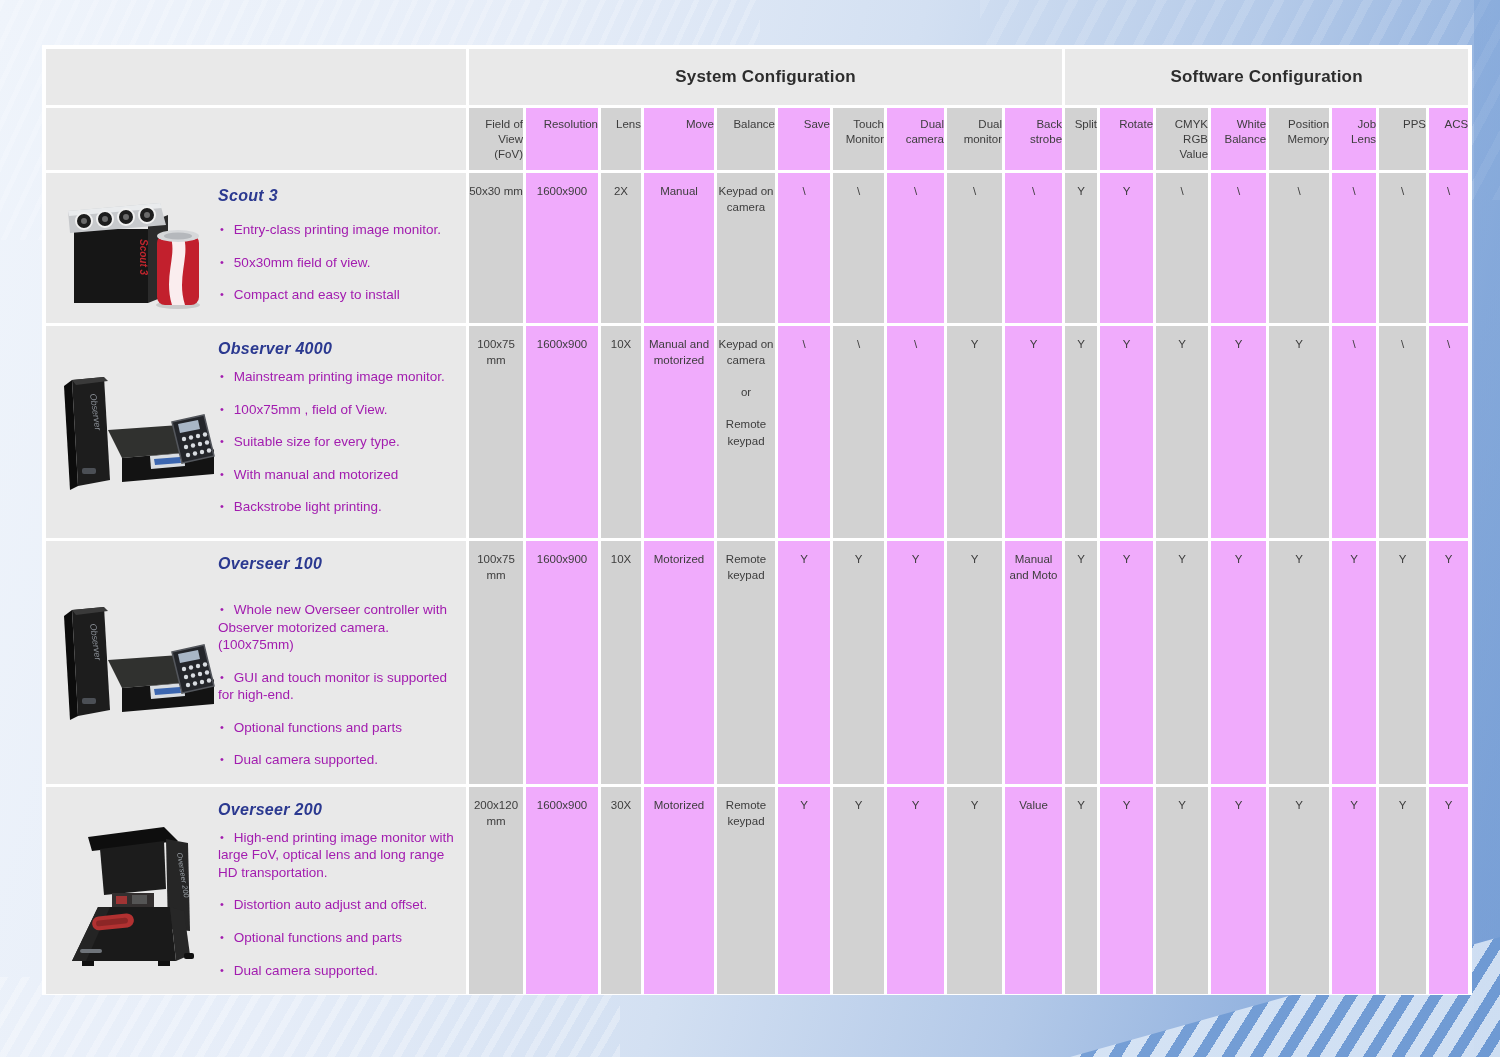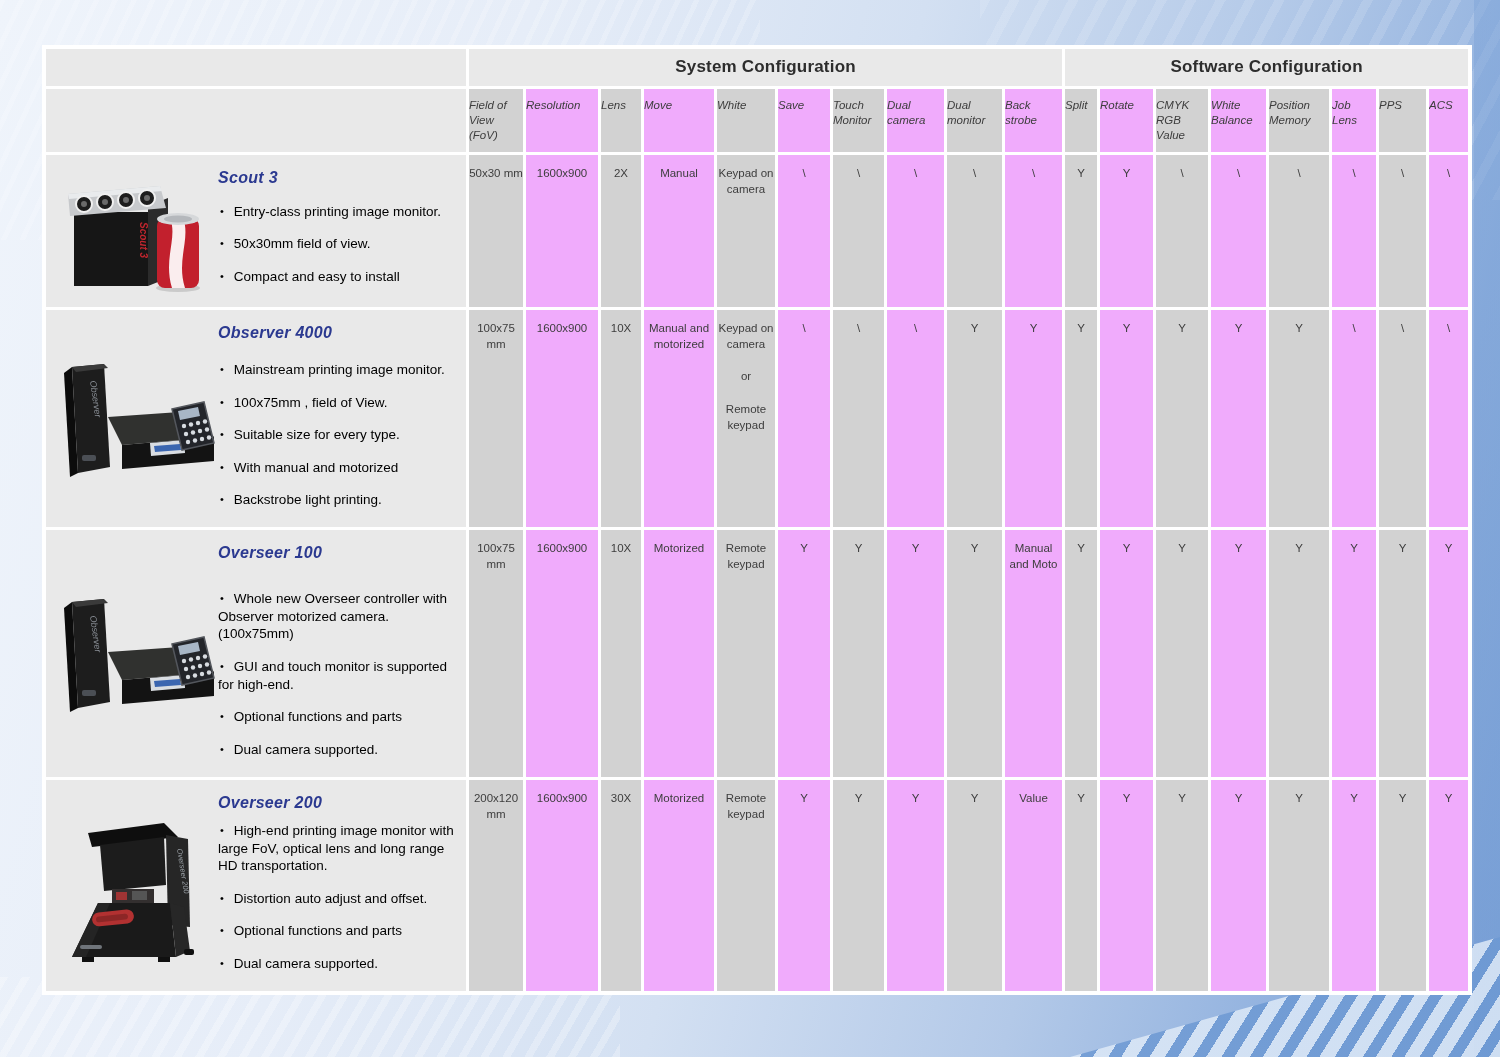--- a/index.html
+++ b/index.html
@@ -21,39 +21,39 @@
   .deco-br{right:0;bottom:0;width:430px;height:120px;
     background:repeating-linear-gradient(122deg,#6d99d3 0 11px,#dde9f7 11px 24px);
     clip-path:polygon(100% 0,100% 100%,0 100%);opacity:.85;}
   .deco-r{right:0;top:0;width:26px;height:100%;
     background:linear-gradient(180deg,#7ea4d8,#6f98d2);opacity:.5;}
 
   .panel{position:absolute;left:42px;top:45px;width:1430px;height:950px;
     background:#ffffff;box-sizing:border-box;padding:1px;}
   table{width:100%;height:100%;table-layout:fixed;border-collapse:separate;border-spacing:3px;}
   th,td{vertical-align:top;padding:0;margin:0;overflow:hidden;font-weight:normal;}
-  .group-row{height:36px;}
+  .group-row{height:56px;}
   .cols-row{height:62px;}
   .r1{height:150px;} .r2{height:212px;} .r3{height:214px;} .r4{height:202px;}
 
   .ghead{background:#e9e9e9;font-size:17px;font-weight:bold;color:#2d2d2d;
     vertical-align:middle;text-align:center;letter-spacing:.2px;}
   .blank{background:#e9e9e9;}
-  .colh{font-size:11.5px;color:#3d3d3d;text-align:left;padding-top:9px;line-height:1.32;font-style:italic;}
+  .colh{font-size:11.5px;color:#3d3d3d;text-align:right;padding-top:9px;line-height:1.32;}
   .dk{background:#d2d2d2;} .lt{background:#f0abfc;}
   .val{font-size:11.5px;color:#3d3d3d;text-align:center;padding-top:10px;
     line-height:1.4;white-space:pre-line;}
 
   .prod{background:#e9e9e9;text-align:left;}
   .pwrap{display:flex;height:100%;}
   .pimg{width:172px;display:flex;align-items:center;justify-content:center;flex:none;}
   .pdesc{flex:1;padding:12px 12px 0 0;}
   .ptitle{color:#2b3990;font-style:italic;font-weight:bold;font-size:16px;
     margin:2px 0 16px 0;letter-spacing:.3px;}
-  .bullet{font-size:13.5px;color:#000000;margin-bottom:15px;line-height:1.3;}
+  .bullet{font-size:13.5px;color:#a21caf;margin-bottom:15px;line-height:1.3;}
   .dot{display:inline-block;margin:0 10px 0 2px;font-size:11px;vertical-align:1px;}
 </style>
 </head>
 <body>
 
 <div class="deco deco-tl"></div>
 <div class="deco deco-tr"></div>
 <div class="deco deco-bl"></div>
 <div class="deco deco-r"></div>
 <div class="deco deco-br"></div>
@@ -88,21 +88,21 @@
     <th class="ghead" colspan="10">System Configuration</th>
     <th class="ghead" colspan="8">Software Configuration</th>
   </tr>
 
   <tr class="cols-row">
     <th class="blank"></th>
     <th class="colh dk">Field of View (FoV)</th>
     <th class="colh lt">Resolution</th>
     <th class="colh dk">Lens</th>
     <th class="colh lt">Move</th>
-    <th class="colh dk">White</th>
+    <th class="colh dk">Balance</th>
     <th class="colh lt">Save</th>
     <th class="colh dk">Touch Monitor</th>
     <th class="colh lt">Dual camera</th>
     <th class="colh dk">Dual monitor</th>
     <th class="colh lt">Back strobe</th>
     <th class="colh dk">Split</th>
     <th class="colh lt">Rotate</th>
     <th class="colh dk">CMYK RGB Value</th>
     <th class="colh lt">White Balance</th>
     <th class="colh dk">Position Memory</th>
@@ -188,21 +188,21 @@
                   <circle cx="152" cy="76" r="2.2" fill="#d8dce1"></circle>
                   <circle cx="159" cy="74.5" r="2.2" fill="#d8dce1"></circle>
             <circle cx="140" cy="87" r="2.2" fill="#d8dce1"></circle>
                   <circle cx="147" cy="85.5" r="2.2" fill="#d8dce1"></circle>
                   <circle cx="154" cy="84" r="2.2" fill="#d8dce1"></circle>
                   <circle cx="161" cy="82.5" r="2.2" fill="#d8dce1"></circle>
             <rect x="34" y="100" width="14" height="6" rx="2" fill="#4b4f55"></rect>
           </svg>
         </div>
         <div class="pdesc">
-          <div class="ptitle" style="margin-bottom:19px">Observer 4000</div>
+          <div class="ptitle" style="margin-bottom:10px">Observer 4000</div>
           <div class="bullet"><span class="dot">•</span><span>Mainstream printing image monitor.</span></div>
           <div class="bullet"><span class="dot">•</span><span>100x75mm , field of View.</span></div>
           <div class="bullet"><span class="dot">•</span><span>Suitable size for every type.</span></div>
           <div class="bullet"><span class="dot">•</span><span>With manual and motorized</span></div>
           <div class="bullet"><span class="dot">•</span><span>Backstrobe light printing.</span></div>
         </div>
       </div>
     </td>
     <td class="val dk">100x75 mm</td>
     <td class="val lt">1600x900</td>

